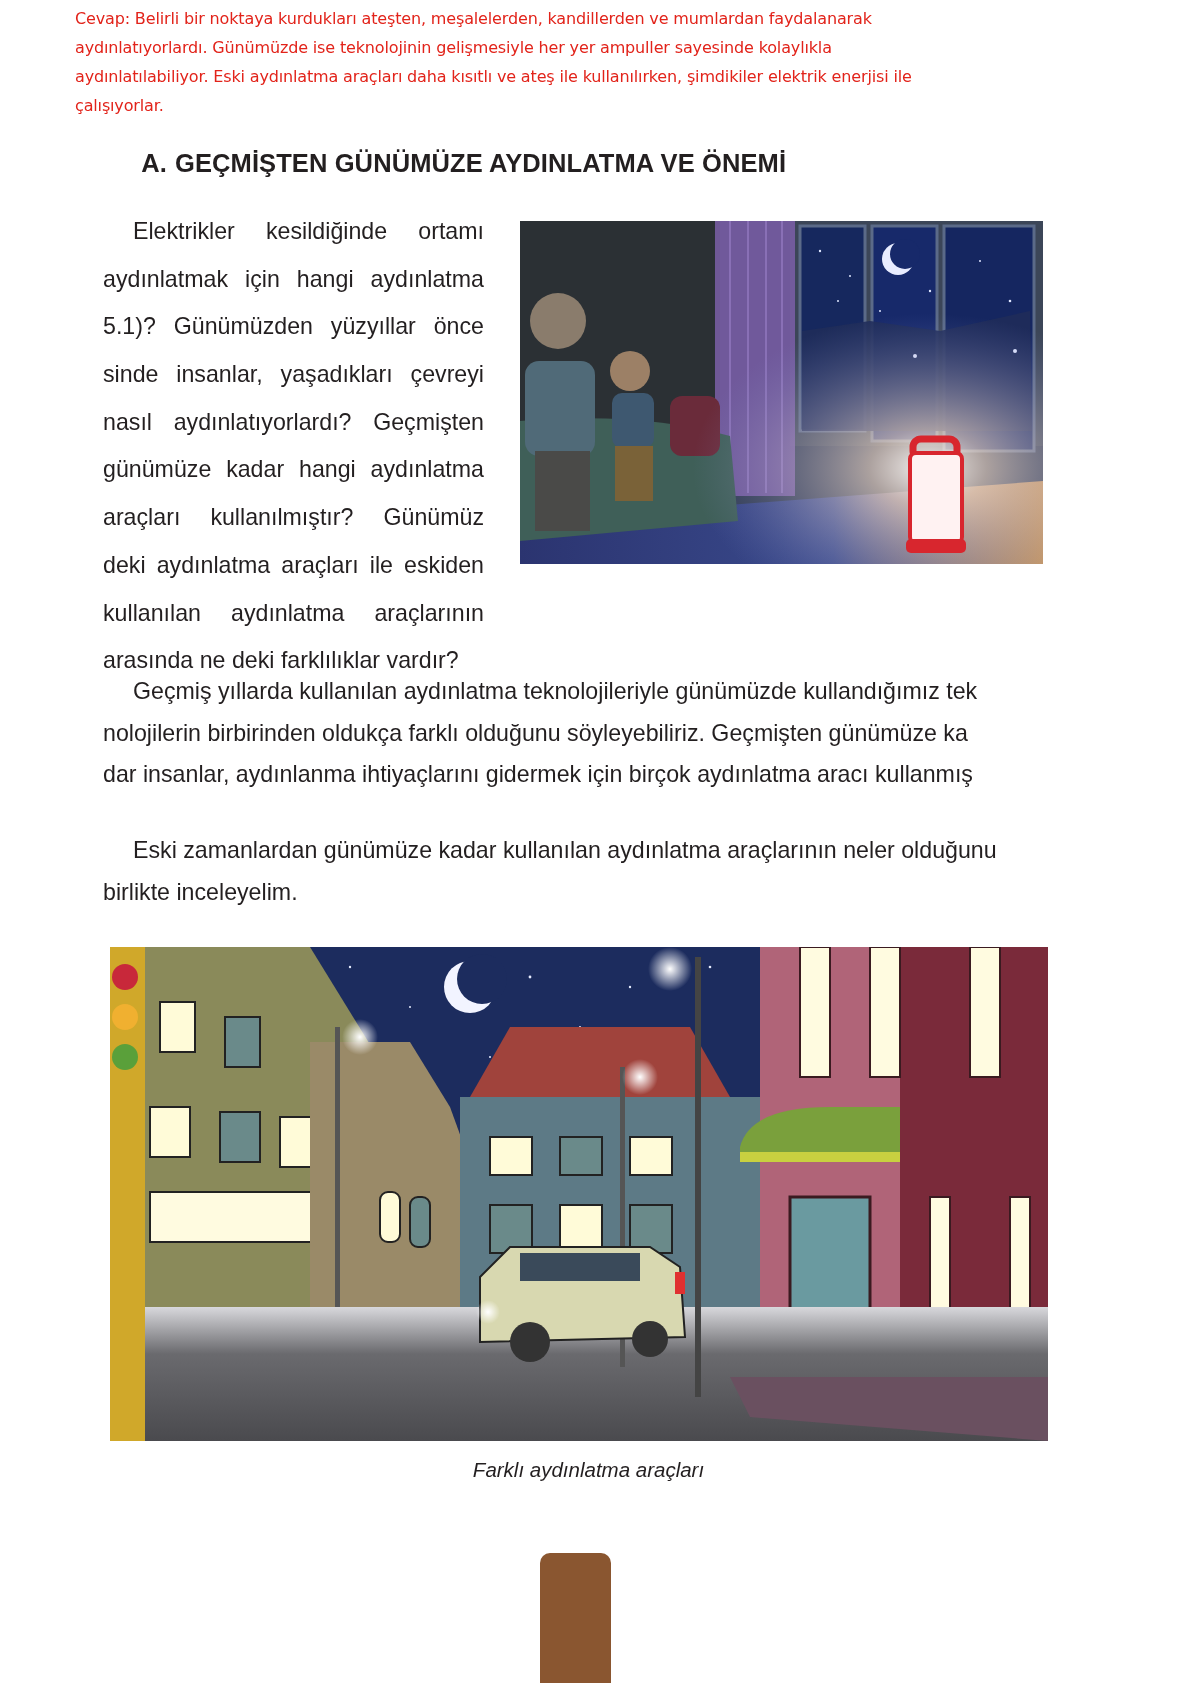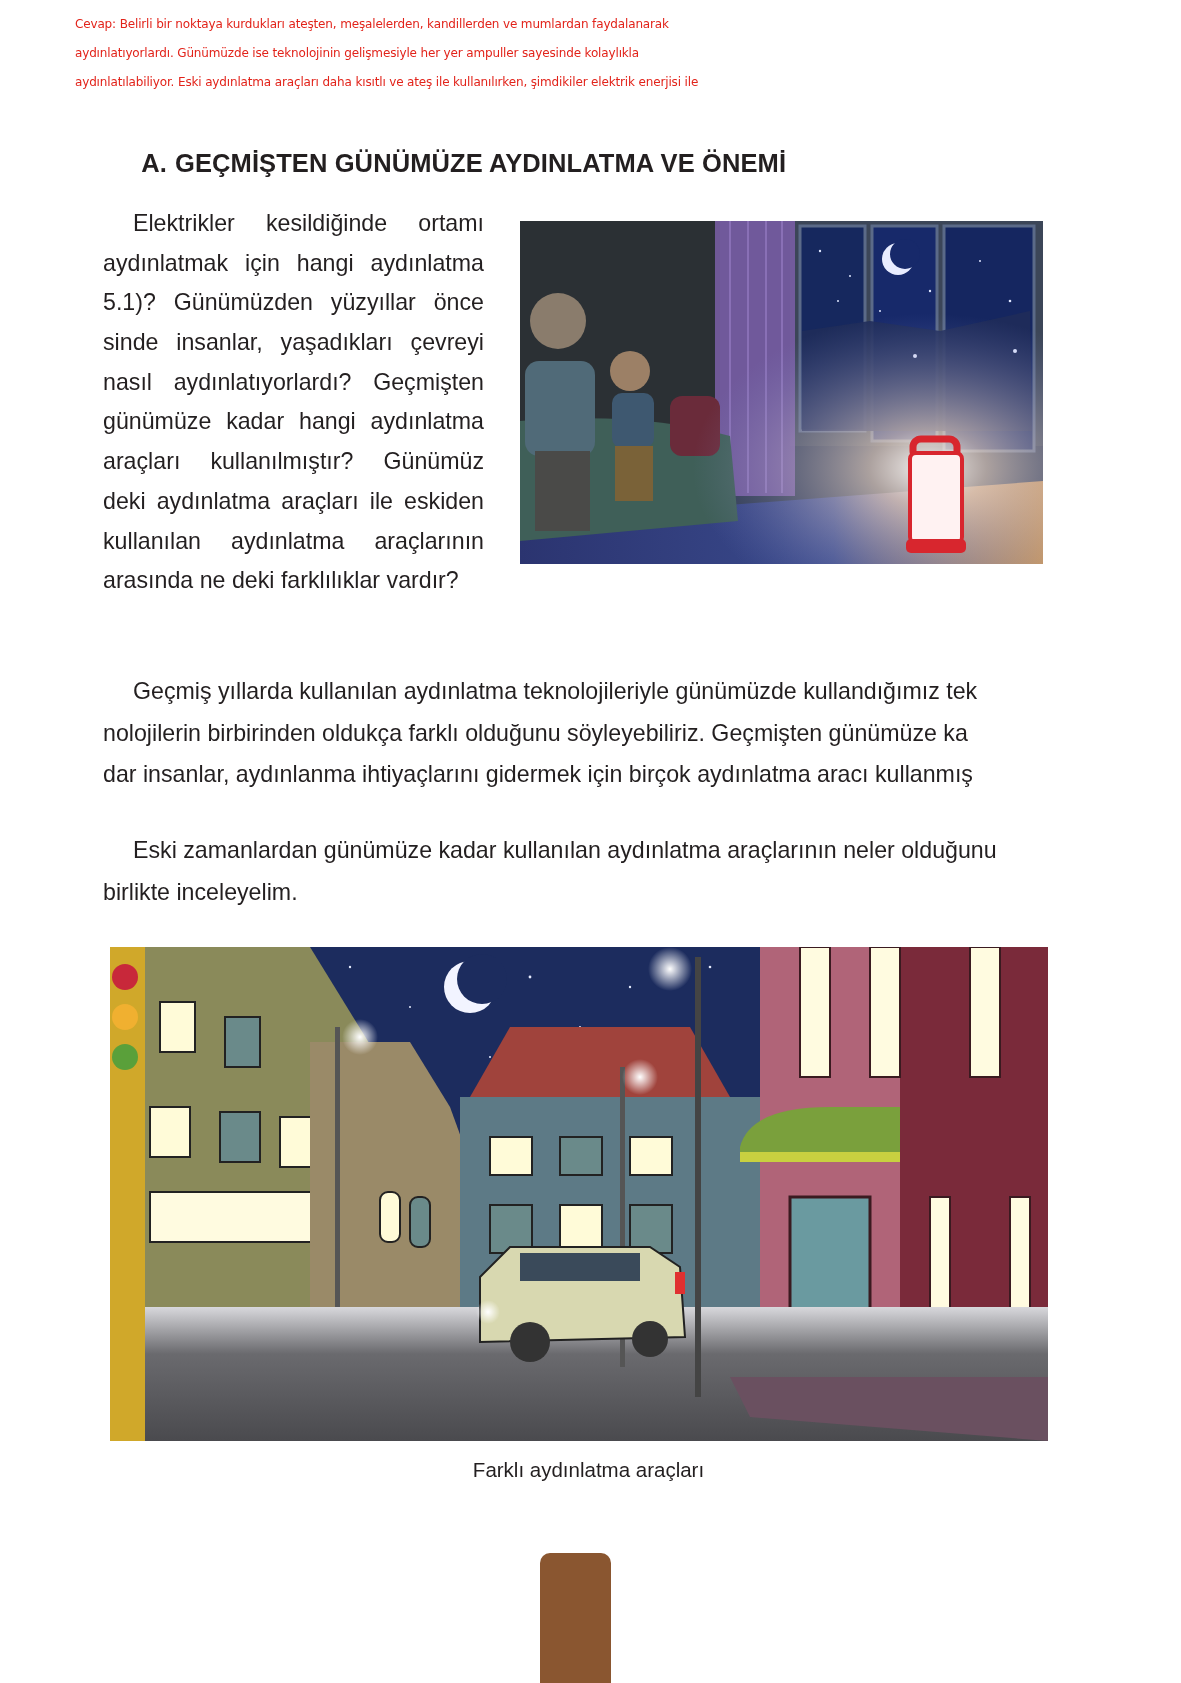--- a/index.html
+++ b/index.html
@@ -1,43 +1,44 @@
 <!DOCTYPE html>
 <html><head>
 <meta charset="utf-8">
 <style>
   html, body { margin:0; padding:0; background:#ffffff; }
   body { width:1181px; height:1683px; position:relative; overflow:hidden; font-family:"Liberation Sans", sans-serif; color:#231f20; }
-  .answer { position:absolute; left:75px; top:10px; width:1080px; font-family:"DejaVu Sans", sans-serif; font-size:12px; line-height:29px; color:#e2231a; letter-spacing:-0.15px; }
+  .answer { position:absolute; left:75px; top:4px; width:1080px; font-family:"DejaVu Sans", sans-serif; font-size:16px; line-height:29px; color:#e2231a; letter-spacing:-0.15px; }
   .answer span { display:block; white-space:nowrap; }
   .heading { position:absolute; left:133px; top:149px; font-family:"Liberation Sans", sans-serif; font-weight:bold; font-size:25.5px; color:#231f20; white-space:nowrap; letter-spacing:0.1px;text-align:center; }
   .heading .letter { display:inline-block; width:42px; }
   .col { position:absolute; left:103px; top:204px; width:381px; font-size:23.2px; line-height:39.7px; }
-  .col .ln { display:block; white-space:nowrap; text-align:justify; text-align-last:justify; height:39.7px; }
+  .col .ln { display:block; white-space:nowrap; text-align:justify; text-align-last:justify; height:39.7px;margin-top:8px; }
   .col .ln.first { padding-left:30px; }
   .col .ln.last { text-align-last:left; }
   .para { position:absolute; left:103px; width:940px; font-size:23.2px; line-height:41.7px; }
   .para .ln { display:block; white-space:nowrap; height:41.7px; }
   .para .ln.first { padding-left:30px; }
   .p2 { top:651px;margin-top:20px; }
   .p3 { top:830px; }
   .figure { position:absolute; overflow:hidden; }
   .fig1 { left:520px; top:221px; width:523px; height:343px; background:linear-gradient(90deg,#2c2a24 0%, #2f3744 35%, #36406a 55%, #24306a 75%, #1d2a5a 100%); }
   .fig2 { left:110px; top:947px; width:938px; height:494px; background:#1b2a55; }
-  .caption { position:absolute; left:0; width:1181px; top:1458px; text-align:center; font-size:20.5px; color:#231f20; }
+  .caption { position:absolute; left:0; width:1181px; top:1458px; text-align:center; font-size:20.5px; font-style:italic; color:#231f20; }
   .caption span { position:relative; left:-2px; }
   .page-tab { position:absolute; left:540px; top:1553px; width:71px; height:140px; background:#8a5630; border-radius:10px; }
 </style>
 </head>
 <body>
 
 <div class="answer">
   <span>Cevap: Belirli bir noktaya kurdukları ateşten, meşalelerden, kandillerden ve mumlardan faydalanarak</span>
   <span>aydınlatıyorlardı. Günümüzde ise teknolojinin gelişmesiyle her yer ampuller sayesinde kolaylıkla</span>
   <span>aydınlatılabiliyor. Eski aydınlatma araçları daha kısıtlı ve ateş ile kullanılırken, şimdikiler elektrik enerjisi ile</span>
+  <span>çalışıyorlar.</span>
 </div>
 
 <div class="heading">
   <span class="letter">A.</span><span>GEÇMİŞTEN GÜNÜMÜZE AYDINLATMA VE ÖNEMİ</span>
 </div>
 
 <div class="col">
   <span class="ln first">Elektrikler kesildiğinde ortamı</span>
   <span class="ln">aydınlatmak için hangi aydınlatma</span>
   <span class="ln">5.1)? Günümüzden yüzyıllar önce</span>

